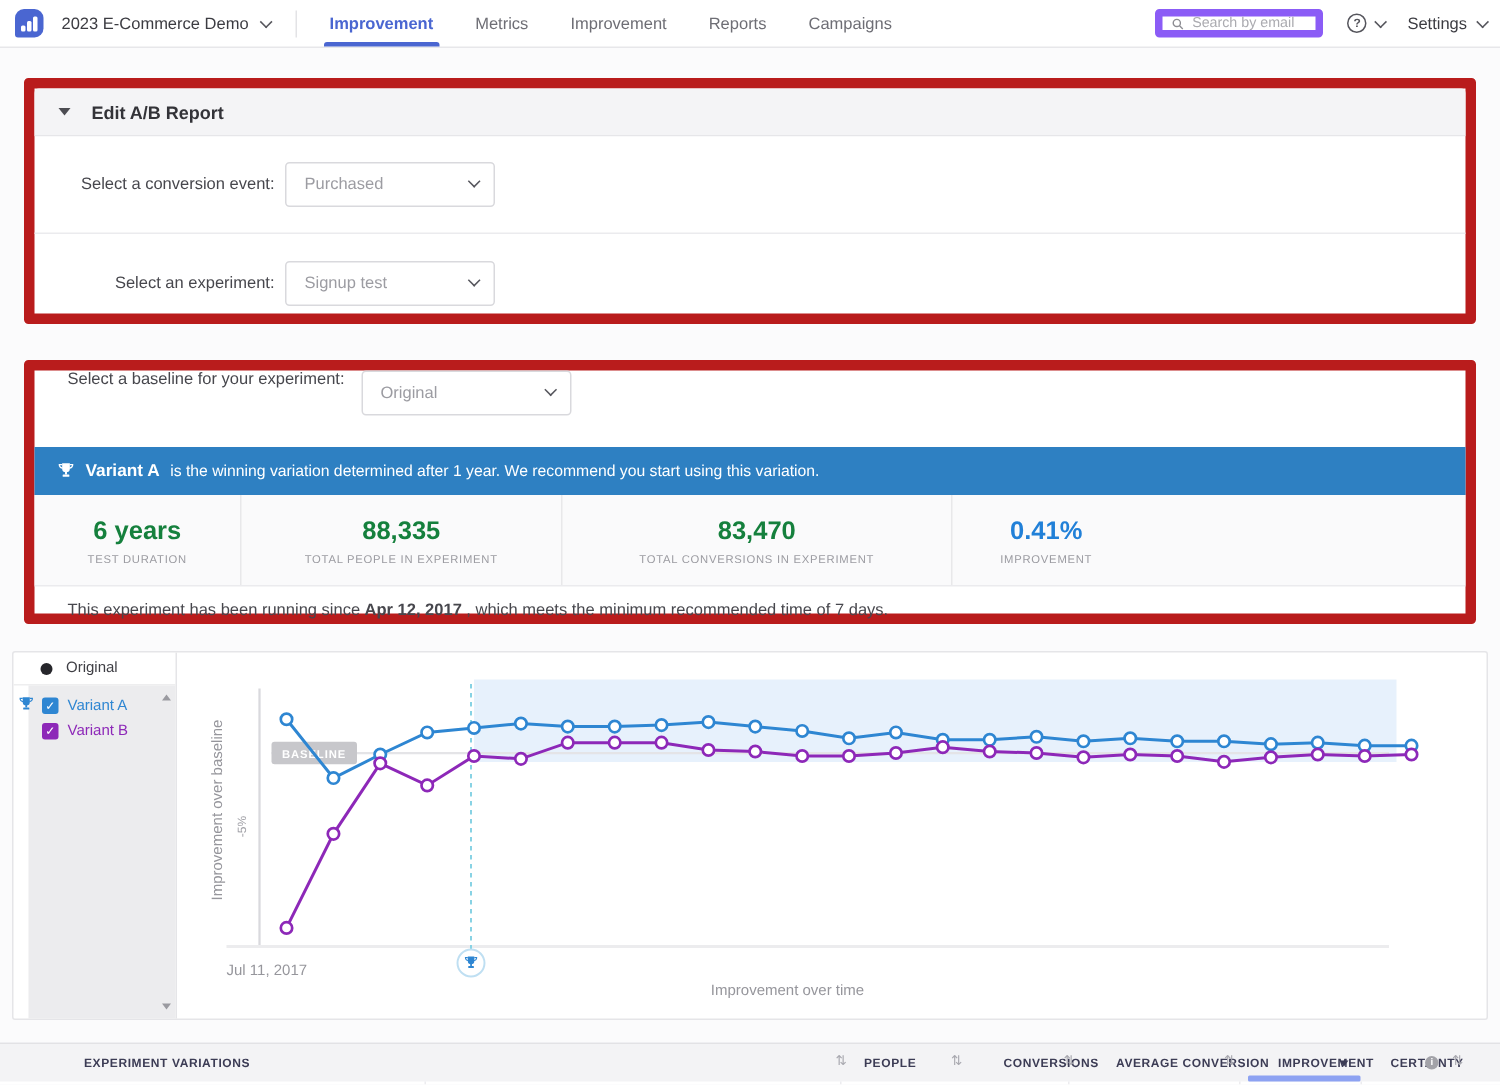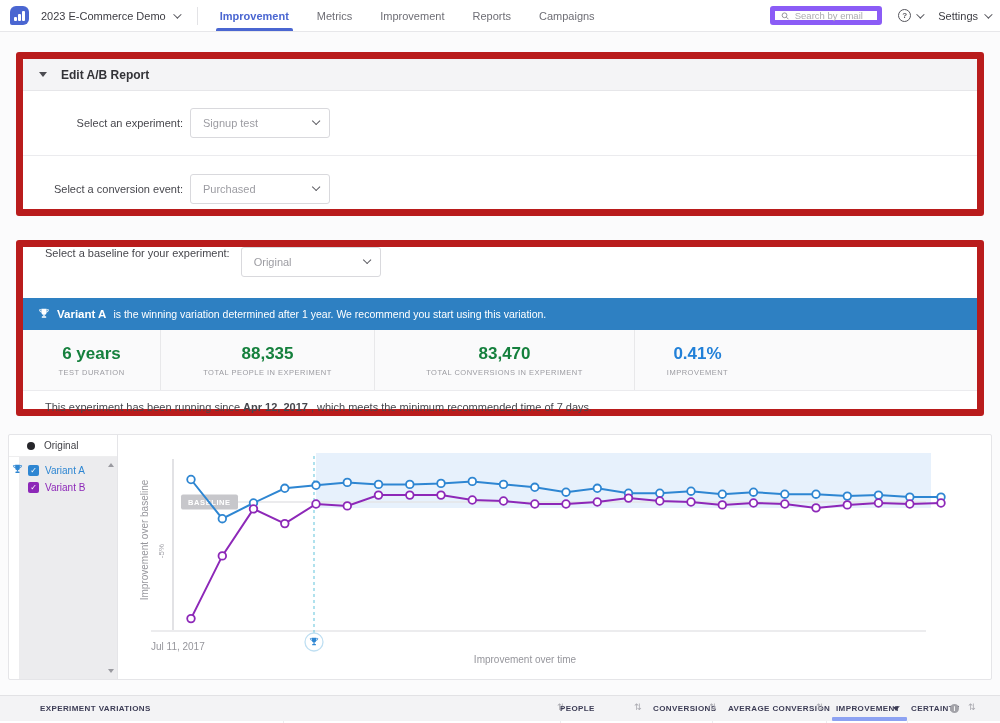--- a/index.html
+++ b/index.html
@@ -75,21 +75,21 @@
   .scroll-arrow.down { bottom:6px; border-top:4.5px solid #9a9aa0; }
   .chart-area { position:relative; flex:1; }
   .chart-svg { position:absolute; left:0; top:0; }
   .svg-label { font-size:10px; fill:#96969c; }
   .badge-text { font-size:7.5px; font-weight:bold; fill:#fff; letter-spacing:0.6px; }
   .ytick-text { font-size:8px; fill:#a2a2a8; }
 
   
   .table-header { margin-top:15px; height:28px; position:relative; border-top:1px solid #e2e2e5; background:#fff; }
   .th-bar { position:absolute; top:0; left:0; right:0; height:25px; background:#f3f3f5; }
-  .th-label { position:absolute; top:8px; font-size:8px; font-weight:bold; color:#3c3c55; letter-spacing:0.4px; white-space:nowrap; }
+  .th-label { position:absolute; top:8px; font-size:8px; font-weight:bold; color:#3c3c55; letter-spacing:0.4px; white-space:nowrap;margin-left:16px; }
   .sort-icon { position:absolute; top:6px; font-size:9px; color:#a9a9b0; cursor:pointer; }
   .sort-icon::after { content:"⇅"; }
   .sort-desc { position:absolute; top:11px; width:0; height:0; border-left:3.5px solid transparent; border-right:3.5px solid transparent; border-top:4.5px solid #3c3c55; cursor:pointer; }
   .th-underline { position:absolute; top:21px; height:4px; background:#8da2f2; border-radius:1px; }
   .th-col-divider { position:absolute; top:25px; bottom:0; width:1px; background:#ececef; }
 </style>
 </head>
 <body>
 
 <header class="topnav">
@@ -130,30 +130,30 @@
 </header>
 
 <div class="page">
 
   <section class="panel panel-1">
     <div class="panel-head">
       <span class="caret-down"></span>
       <span class="panel-title">Edit A/B Report</span>
     </div>
     <div class="form-row">
+      <div class="form-label">Select a conversion event:</div>
+      <div class="select">
+        <span class="sel-text">Purchased</span>
+        <span class="chev"></span>
+      </div>
+    </div>
+    <div class="form-row">
       <div class="form-label">Select an experiment:</div>
       <div class="select">
         <span class="sel-text">Signup test</span>
-        <span class="chev"></span>
-      </div>
-    </div>
-    <div class="form-row">
-      <div class="form-label">Select a conversion event:</div>
-      <div class="select">
-        <span class="sel-text">Purchased</span>
         <span class="chev"></span>
       </div>
     </div>
   </section>
 
   <section class="panel panel-2">
     <div class="baseline-row">
       <div class="form-label">Select a baseline for your experiment:</div>
       <div class="select" style="margin-left:11px;">
         <span class="sel-text">Original</span>

